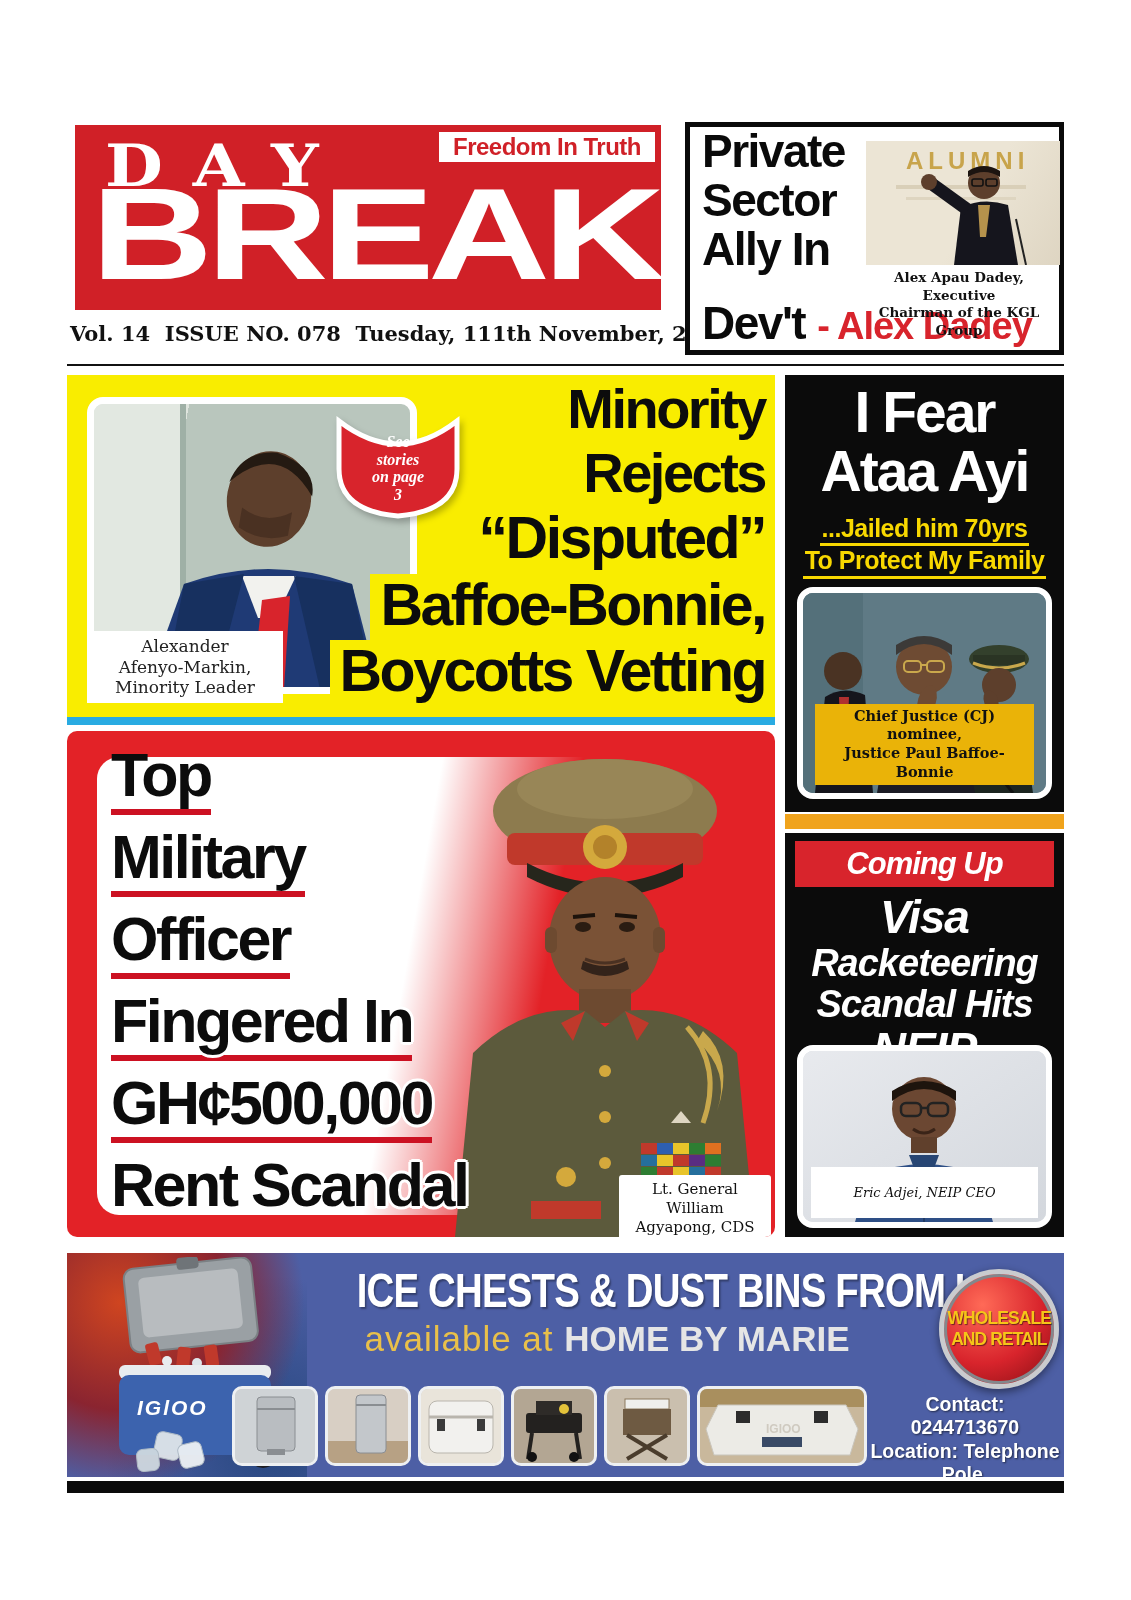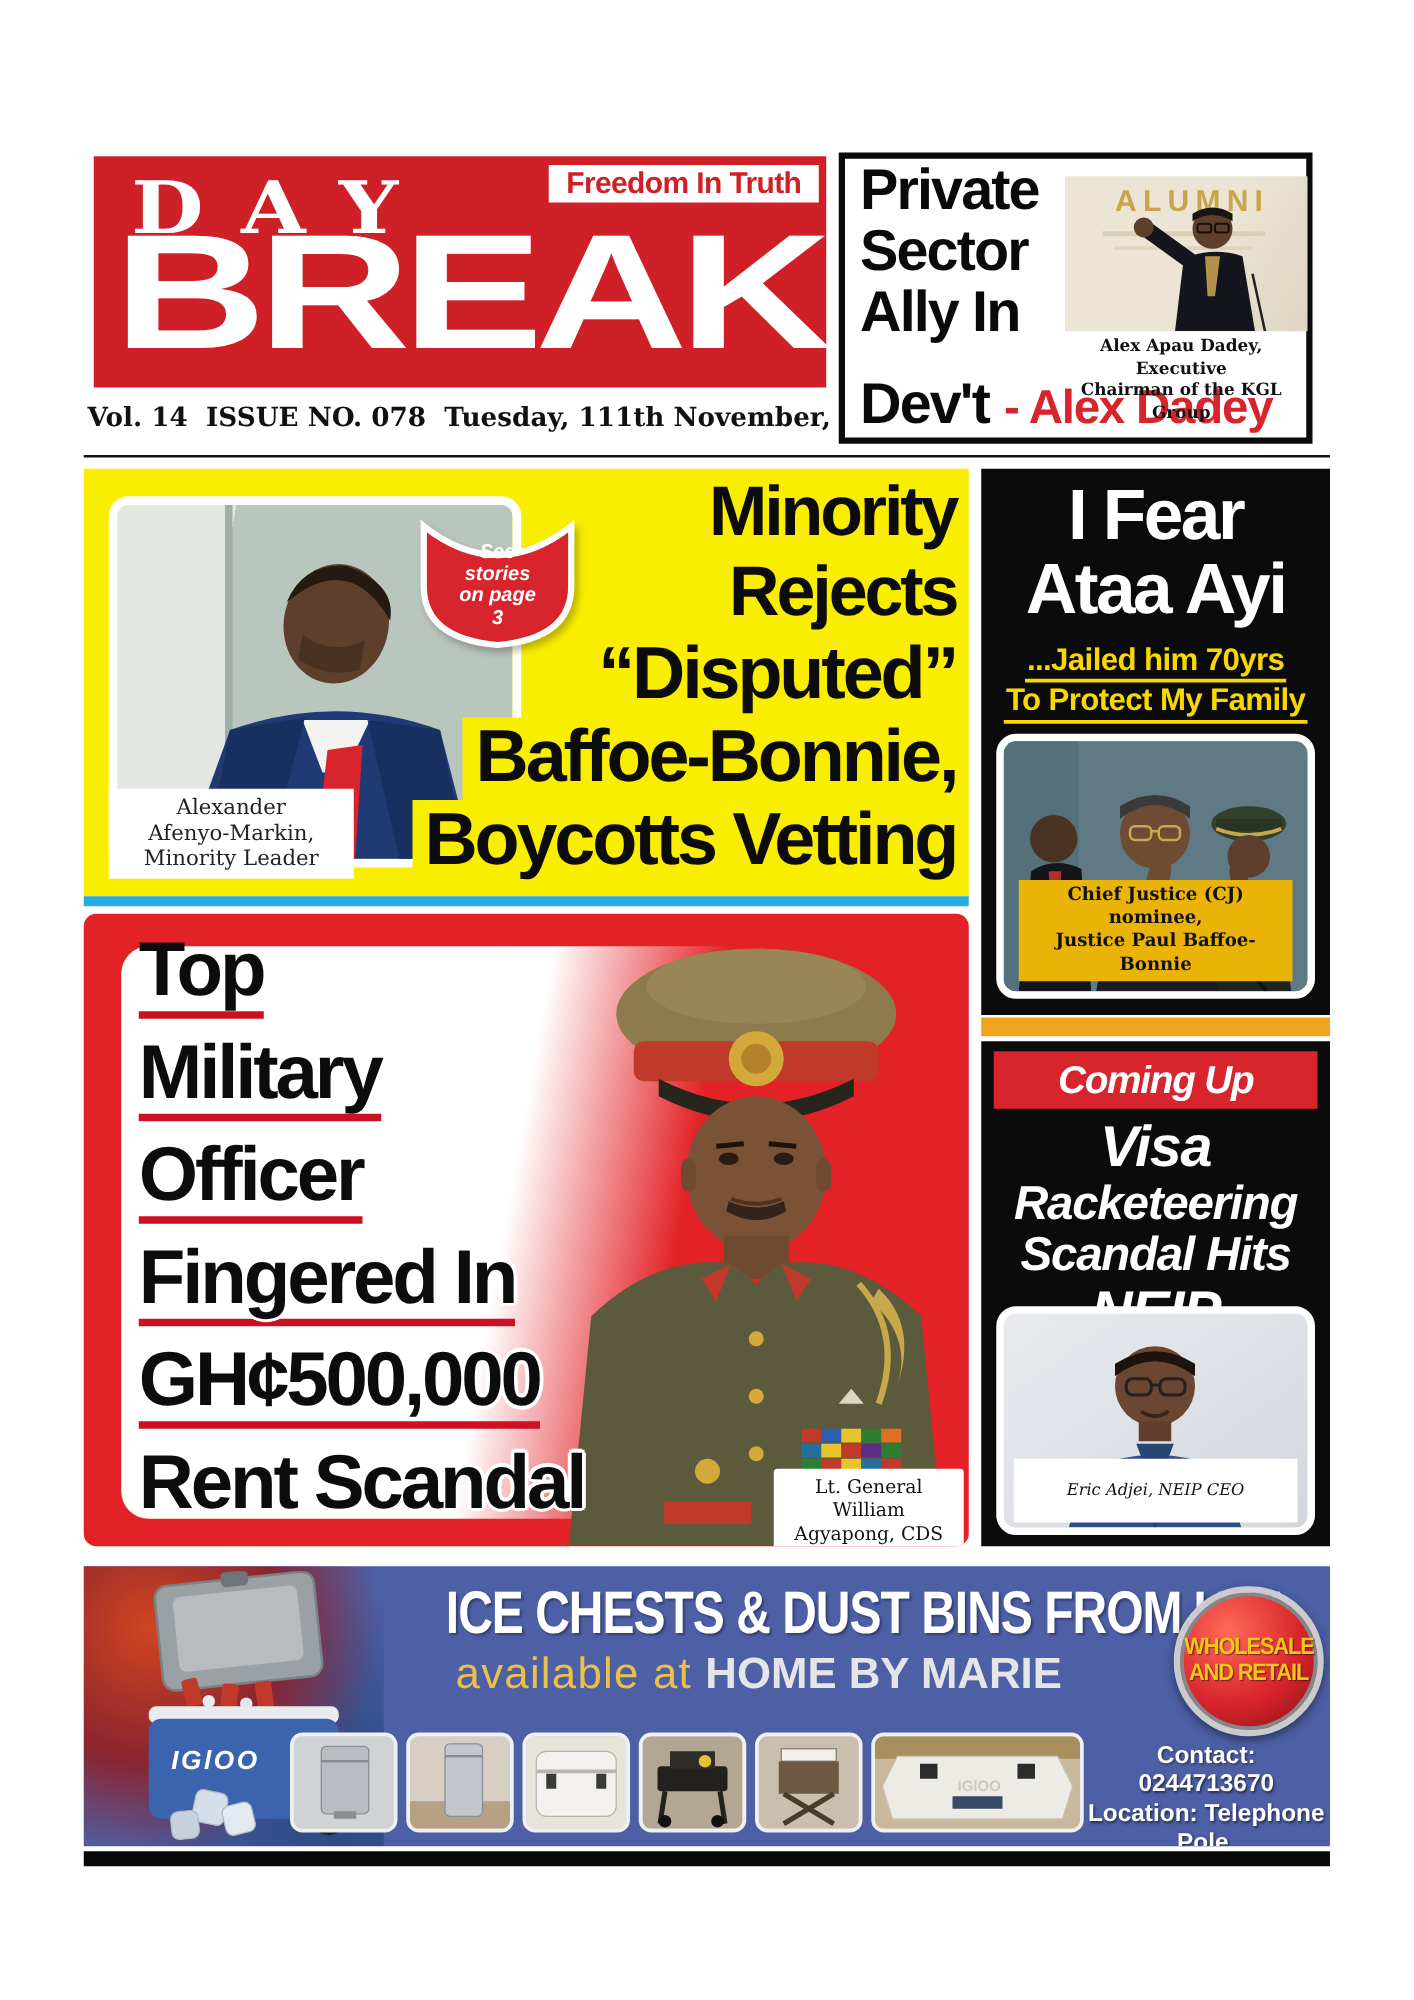--- a/index.html
+++ b/index.html
@@ -14,41 +14,41 @@
   .mh-break{position:absolute;left:16px;top:44px;color:#fff;font-weight:bold;font-size:128px;
           letter-spacing:-5px;line-height:1;transform:scale(1.32,1.02);transform-origin:left top;}
   .mh-tagline{position:absolute;right:6px;top:7px;background:#fff;padding:1px 14px;margin-left:48px;}
   .mh-tagline span{color:#d02027;font-weight:bold;font-size:24px;letter-spacing:-0.5px;}
   .issue-line{left:70px;top:321px;font-family:"DejaVu Serif",serif;font-weight:bold;font-size:21px;
           color:#111;white-space:pre;}
   .issue-line .price{color:#d8242c;margin-left:26px;}
   .top-rule{left:67px;top:364px;width:997px;height:2px;background:#111;}
 
   
-  .topstory-box{left:671px;top:122px;width:379px;height:233px;background:#fff;border:5px solid #0a0a0a;box-sizing:border-box;}
+  .topstory-box{left:685px;top:122px;width:379px;height:233px;background:#fff;border:5px solid #0a0a0a;box-sizing:border-box;}
   .ts-lines{position:absolute;left:12px;top:0px;}
   .ts-line{display:block;font-weight:bold;font-size:46px;letter-spacing:-1.5px;line-height:1.06;color:#0a0a0a;}
   .ts-bottom{position:absolute;left:12px;bottom:2px;display:flex;align-items:baseline;gap:12px;}
   .ts-attr{color:#d8242c;font-weight:bold;font-size:38px;letter-spacing:-1px;}
   .ts-photo{position:absolute;left:176px;top:14px;width:194px;height:124px;overflow:hidden;
             background:linear-gradient(120deg,#ece5d5 55%,#ded5c2);}
   .ts-caption{position:absolute;left:166px;top:142px;width:206px;text-align:center;
             font-family:"DejaVu Serif",serif;font-size:13.5px;font-weight:bold;color:#111;line-height:1.3;}
 
   
   .lead-box{left:67px;top:375px;width:708px;height:342px;background:#f9ed00;}
   .lead-photo{position:absolute;left:20px;top:22px;width:330px;height:297px;border:7px solid #fff;
             border-radius:16px;box-sizing:border-box;overflow:hidden;
             background:linear-gradient(100deg,#dfe5de 0 26%,#b9c6bd 26%);}
   .lead-caption{position:absolute;left:20px;top:256px;width:188px;background:#fff;padding:5px 4px;
             font-family:"DejaVu Serif",serif;font-size:17px;text-align:center;line-height:1.22;color:#222;}
   .badge{position:absolute;left:264px;top:34px;width:134px;height:116px;filter:drop-shadow(3px 4px 3px rgba(0,0,0,.25));}
   .badge svg{position:absolute;left:0;top:0;}
   .badge-text{position:absolute;left:0;top:24px;width:100%;text-align:center;color:#fff;
-            font-family:Liberation Sans, sans-serif;font-style:italic;font-weight:bold;font-size:16px;line-height:1.1;}
+            font-family:Liberation Serif, serif;font-style:italic;font-weight:bold;font-size:16px;line-height:1.1;}
   .lead-headline{position:absolute;right:4px;top:4px;width:704px;text-align:right;}
   .lead-line{display:inline-block;background:#f9ed00;font-weight:bold;color:#0c0c0c;
             letter-spacing:-2.5px;line-height:0.98;padding:3px 6px 6px 10px;}
   .lead-line.big{font-size:56px;}
   .lead-line.med{font-size:59px;}
 
   .cyan-strip{left:67px;top:717px;width:708px;height:8px;background:#29abe2;}
 
   
   .mil-box{left:67px;top:731px;width:708px;height:506px;background:#e32227;border-radius:10px;overflow:hidden;}

